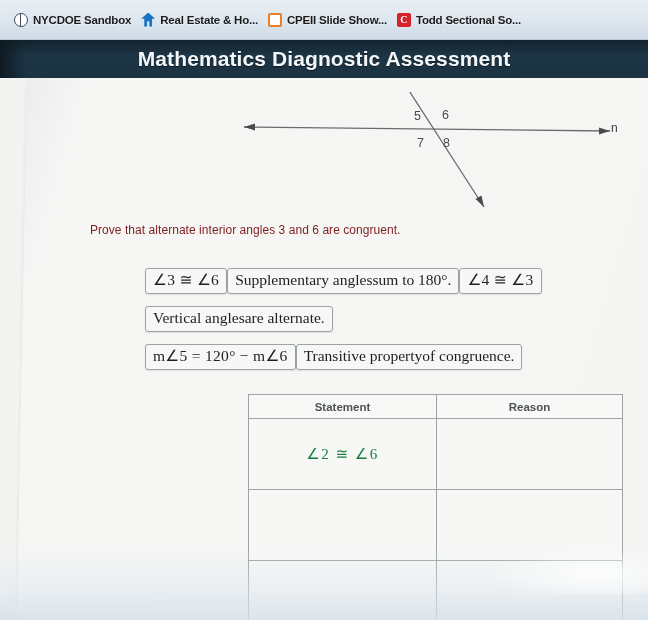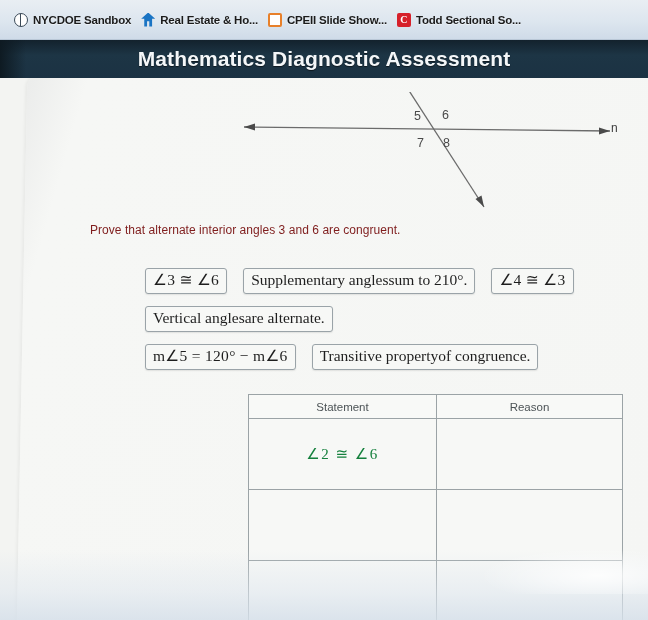--- a/index.html
+++ b/index.html
@@ -184,21 +184,20 @@
   
   #tiles {
     position: absolute;
     left: 145px;
     top: 190px;
     width: 490px;
   }
   .tile-row {
     display: flex;
     align-items: flex-end;
-    gap: 16px;
     margin-bottom: 12px;
     flex-wrap: nowrap;
   }
   .tile {
     border: 1px solid #9aa3a8;
     border-radius: 3px;
     background: #f7f8f6;
     padding: 1px 7px 2px 7px;
     font-family: "Liberation Serif", serif;
     font-size: 15.5px;
@@ -221,21 +220,21 @@
   }
   #proof-table th,
   #proof-table td {
     border: 1px solid #9ba3a6;
     vertical-align: middle;
     text-align: center;
   }
   #proof-table th {
     height: 24px;
     font-size: 11.5px;
-    font-weight: 400;
+    font-weight: 700;
     color: #4c5356;
     font-family: "Liberation Sans", sans-serif;
     background: #f8f9f7;
   }
   #proof-table td {
     height: 71px;
     font-family: "Liberation Serif", serif;
     font-size: 15px;
     color: #15803d;
   }
@@ -319,21 +318,21 @@
       <span class="fig-label" id="lbl-8">8</span>
       <span class="fig-label" id="lbl-n">n</span>
     </div>
 
     <div id="prompt">Prove that alternate interior angles 3 and 6 are congruent.</div>
 
     <div id="tiles">
 
       <div class="tile-row">
         <div class="tile math">∠3 ≅ ∠6</div>
-        <div class="tile">Supplementary anglessum to 210°.</div>
+        <div class="tile">Supplementary anglessum to 180°.</div>
         <div class="tile math">∠4 ≅ ∠3</div>
       </div>
 
       <div class="tile-row">
         <div class="tile">Vertical anglesare alternate.</div>
       </div>
 
       <div class="tile-row">
         <div class="tile math">m∠5 = 120° − m∠6</div>
         <div class="tile">Transitive propertyof congruence.</div>

